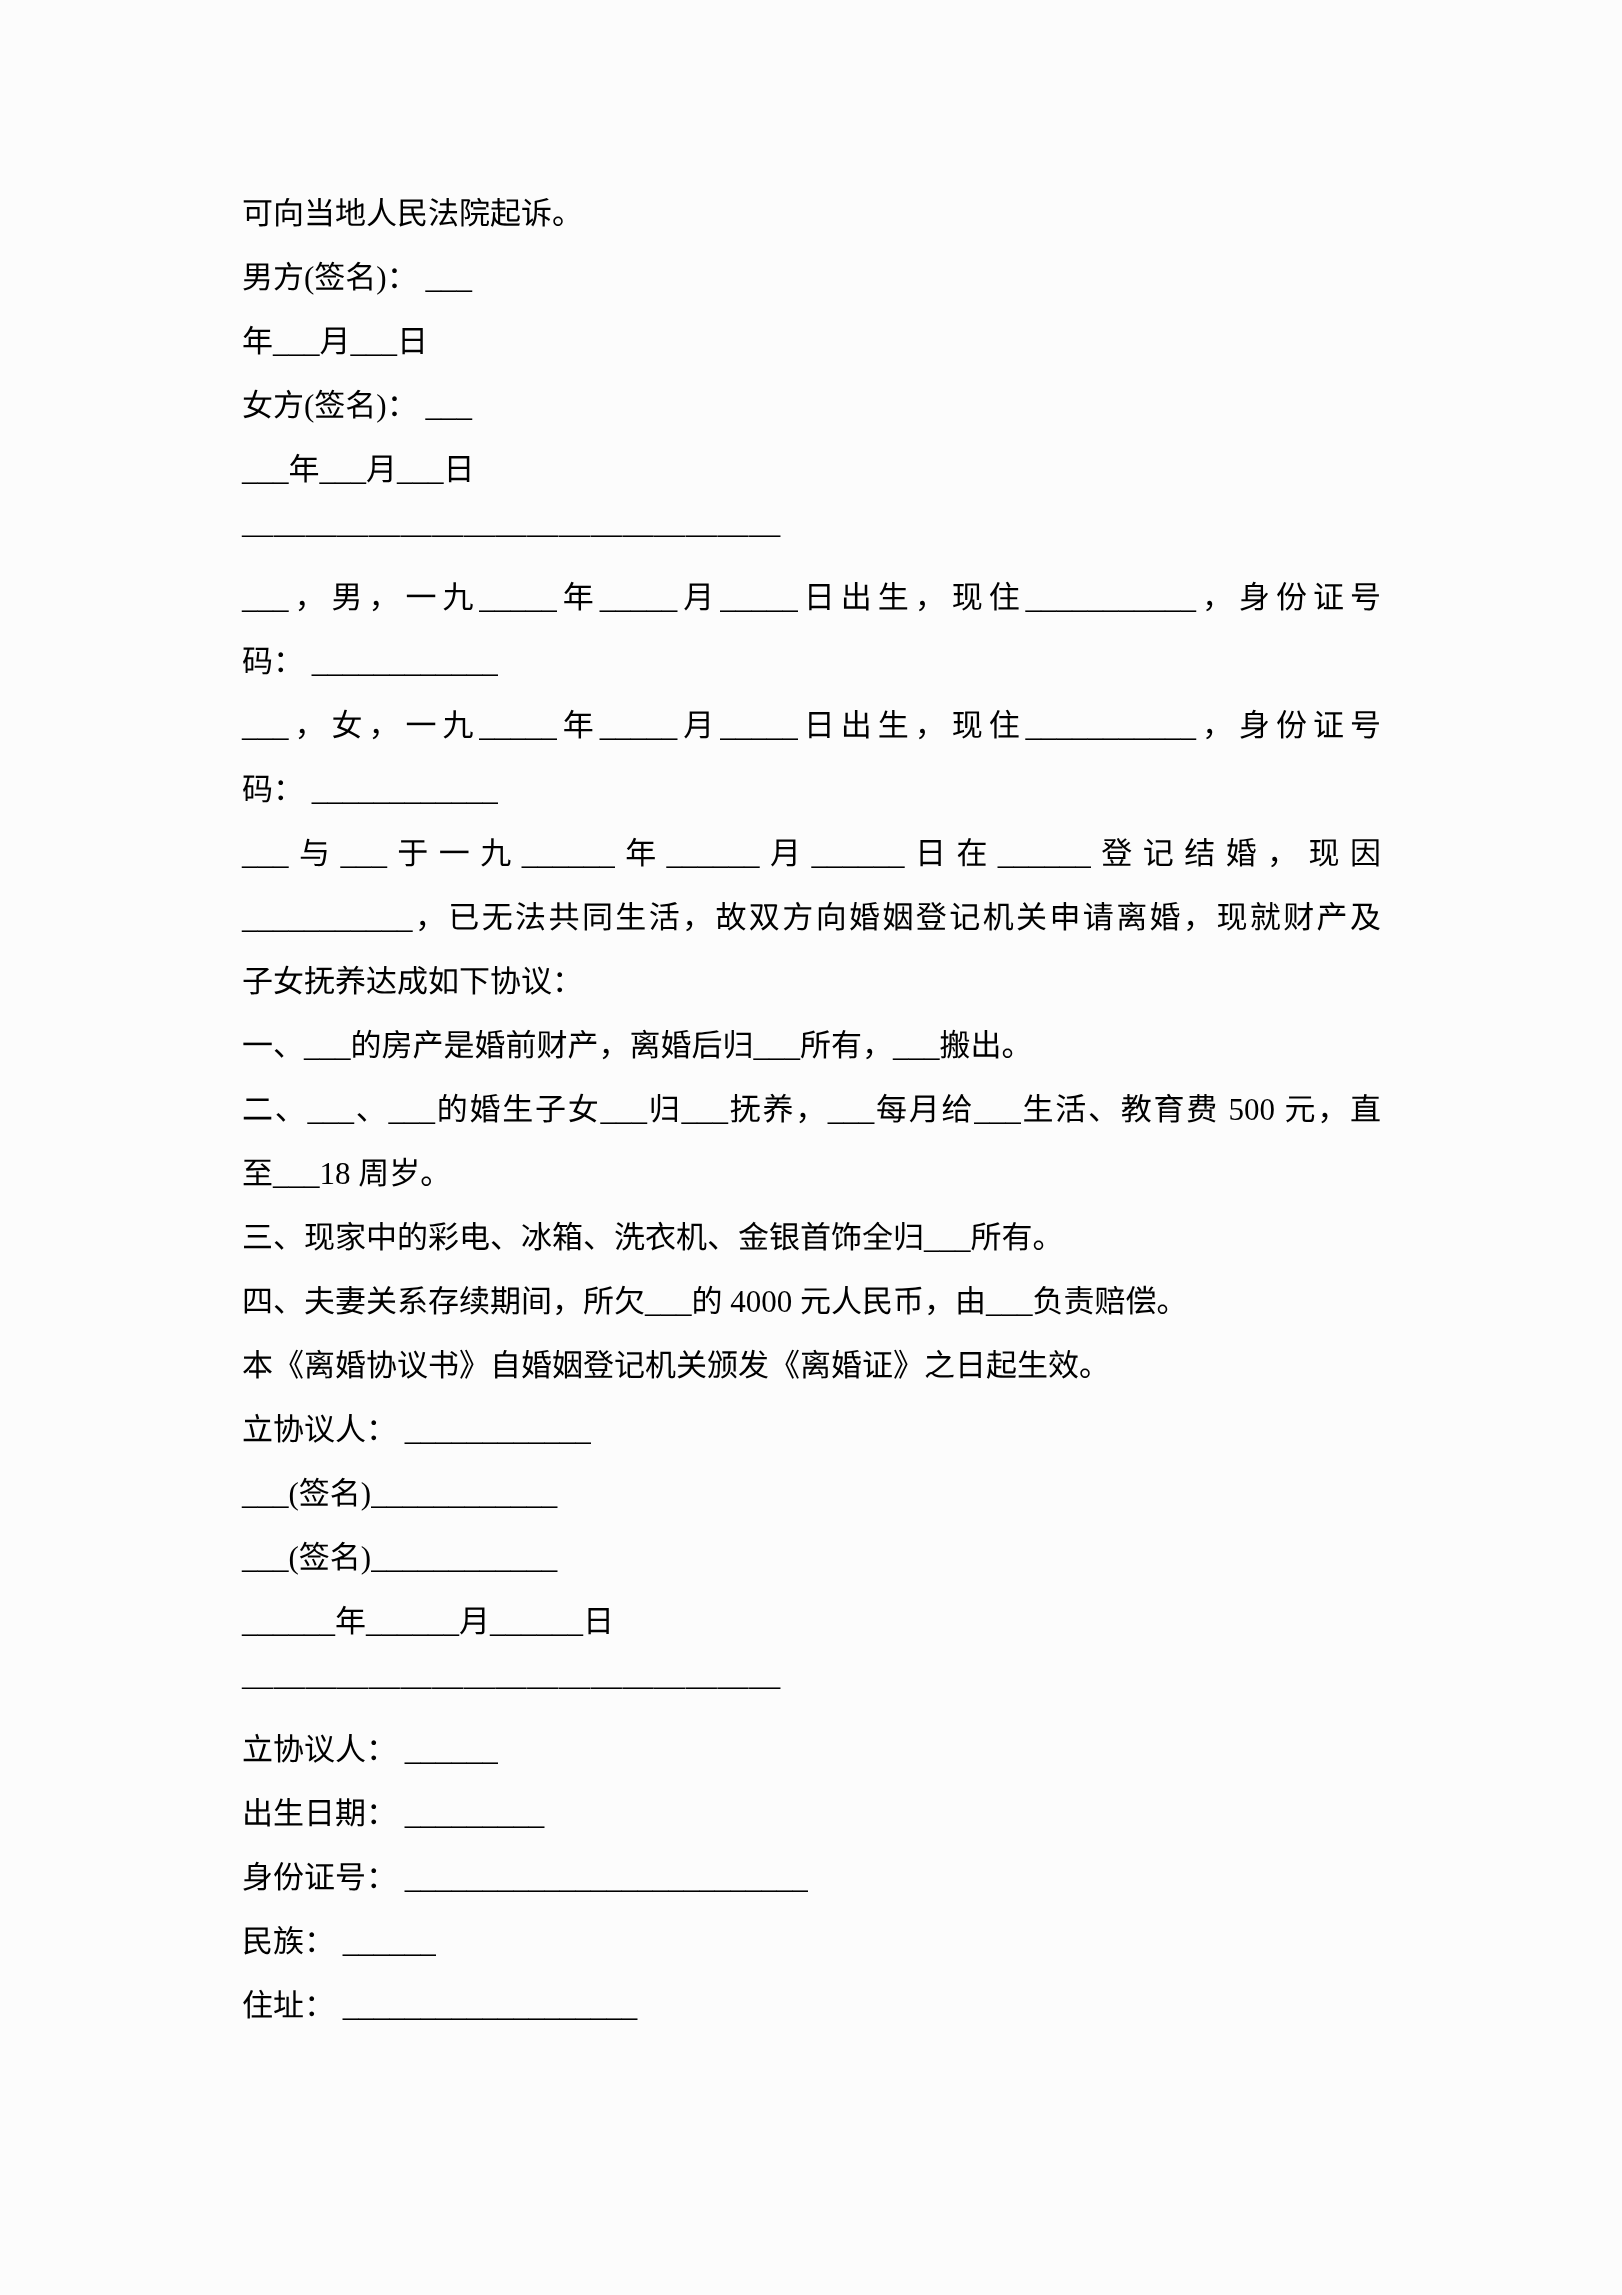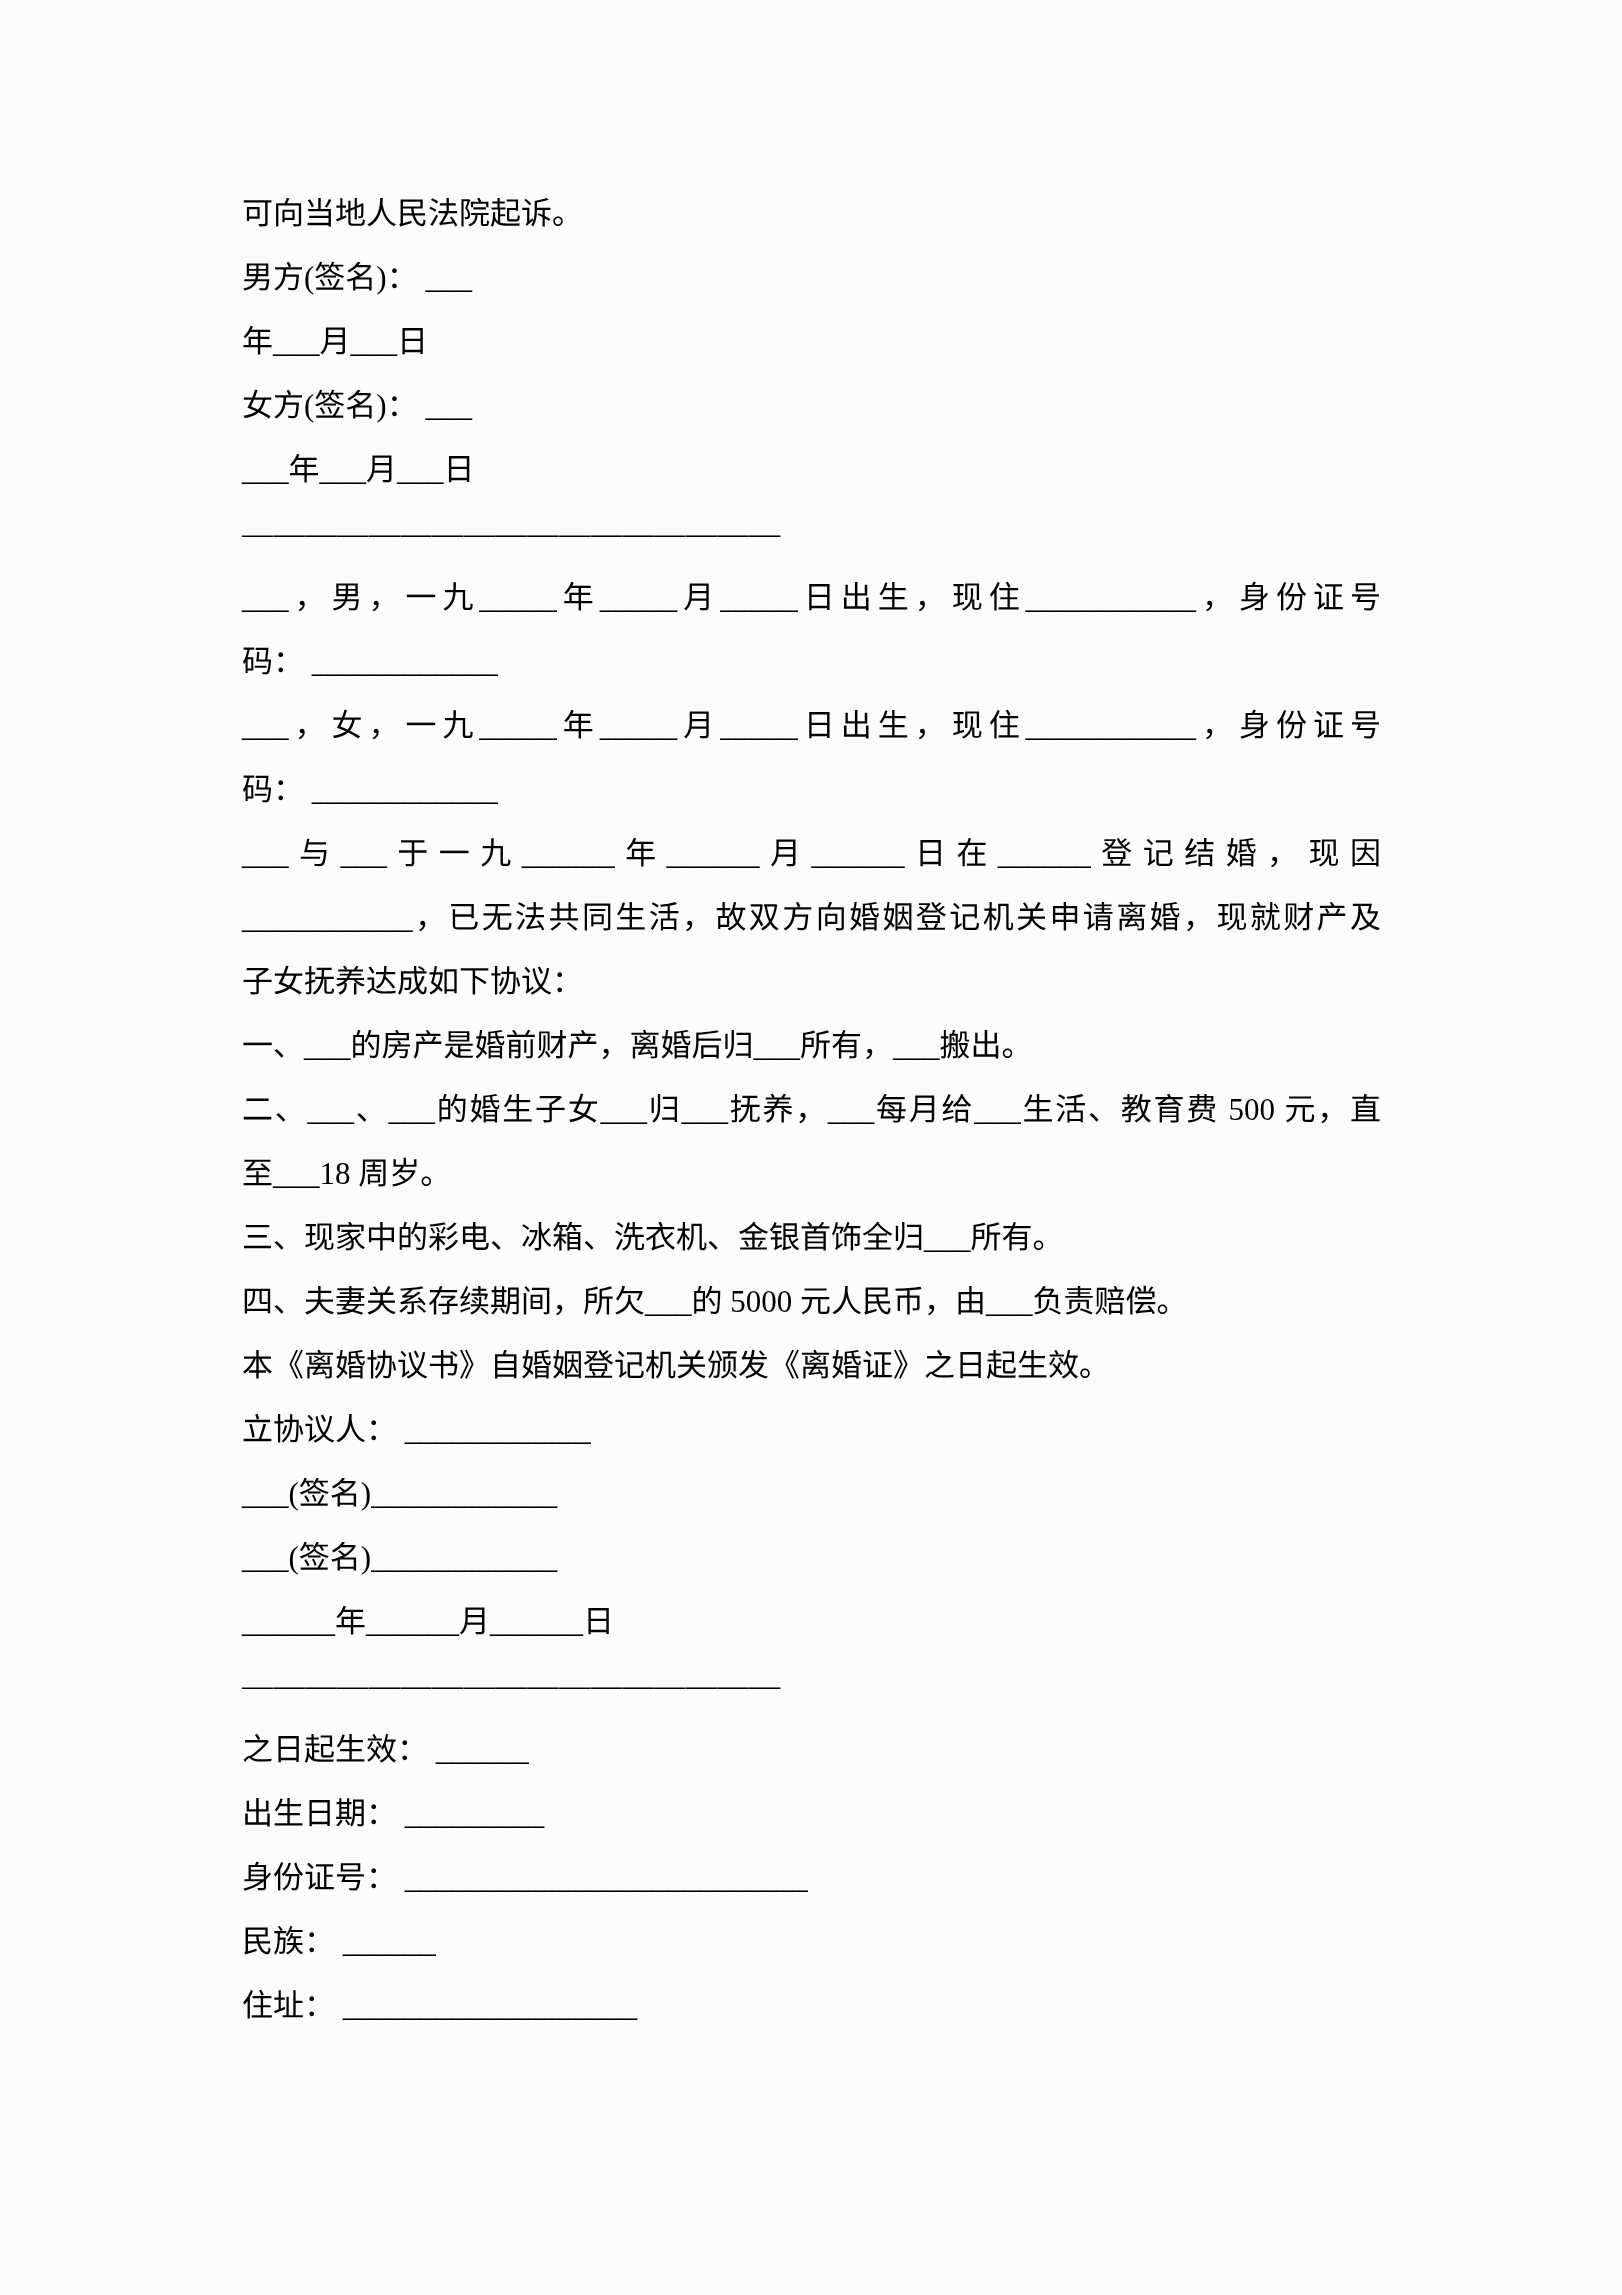--- a/index.html
+++ b/index.html
@@ -53,26 +53,26 @@
   <div class="line">码： ____________</div>
   <div class="line justify">___，女，一九_____年_____月_____日出生，现住___________，身份证号</div>
   <div class="line">码： ____________</div>
   <div class="line justify">___与___于一九______年______月______日在______登记结婚，现因</div>
   <div class="line justify">___________，已无法共同生活，故双方向婚姻登记机关申请离婚，现就财产及</div>
   <div class="line">子女抚养达成如下协议：</div>
   <div class="line">一、___的房产是婚前财产，离婚后归___所有，___搬出。</div>
   <div class="line justify">二、___、___的婚生子女___归___抚养，___每月给___生活、教育费 500 元，直</div>
   <div class="line">至___18 周岁。</div>
   <div class="line">三、现家中的彩电、冰箱、洗衣机、金银首饰全归___所有。</div>
-  <div class="line">四、夫妻关系存续期间，所欠___的 5000 元人民币，由___负责赔偿。</div>
+  <div class="line">四、夫妻关系存续期间，所欠___的 4000 元人民币，由___负责赔偿。</div>
   <div class="line">本《离婚协议书》自婚姻登记机关颁发《离婚证》之日起生效。</div>
   <div class="line">立协议人： ____________</div>
   <div class="line">___(签名)____________</div>
   <div class="line">___(签名)____________</div>
   <div class="line">______年______月______日</div>
   <div class="line divider">—————————————————</div>
-  <div class="line">之日起生效： ______</div>
+  <div class="line">立协议人： ______</div>
   <div class="line">出生日期： _________</div>
   <div class="line">身份证号： __________________________</div>
   <div class="line">民族： ______</div>
   <div class="line">住址： ___________________</div>
 </main>
 
 
 </body></html>

